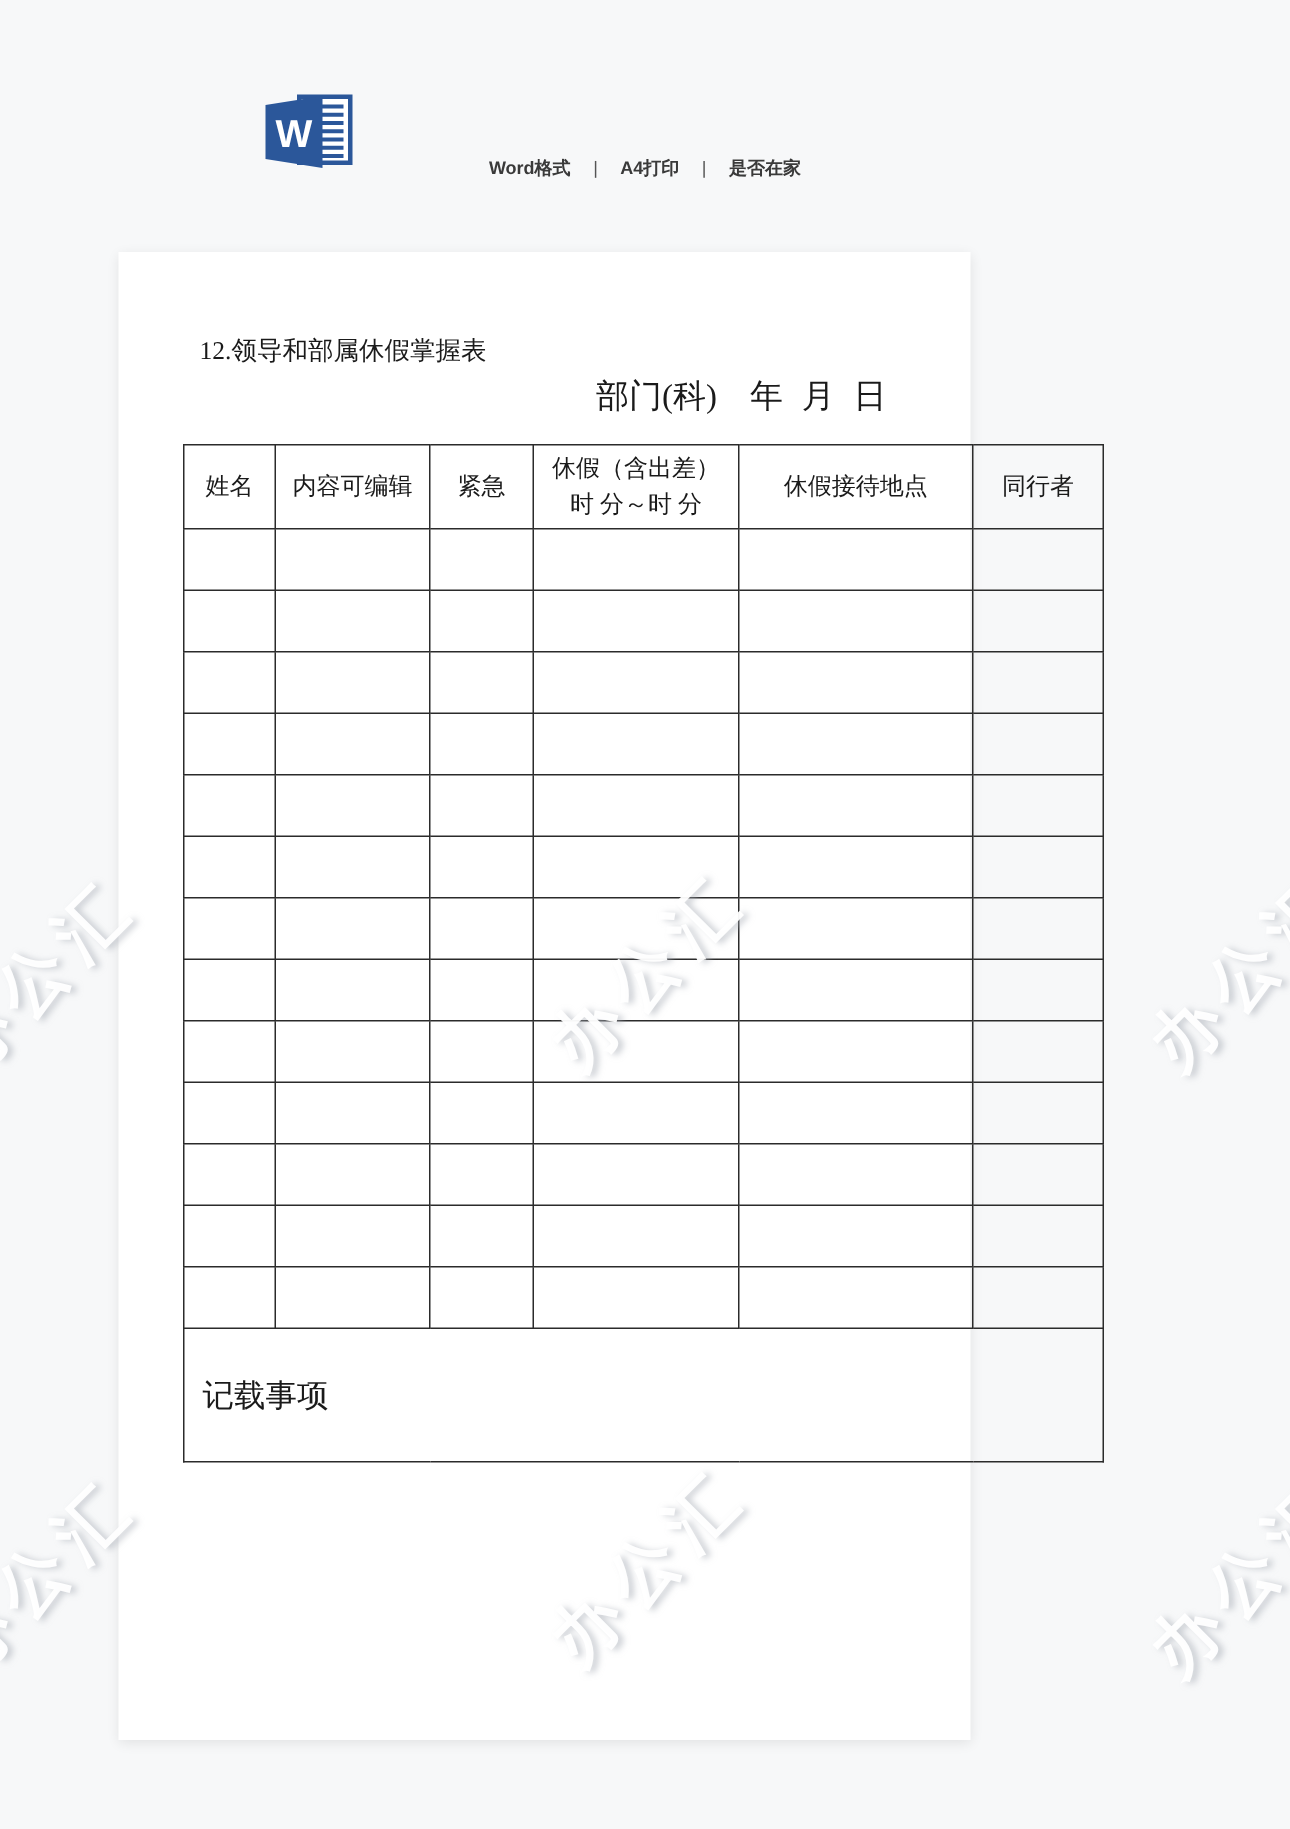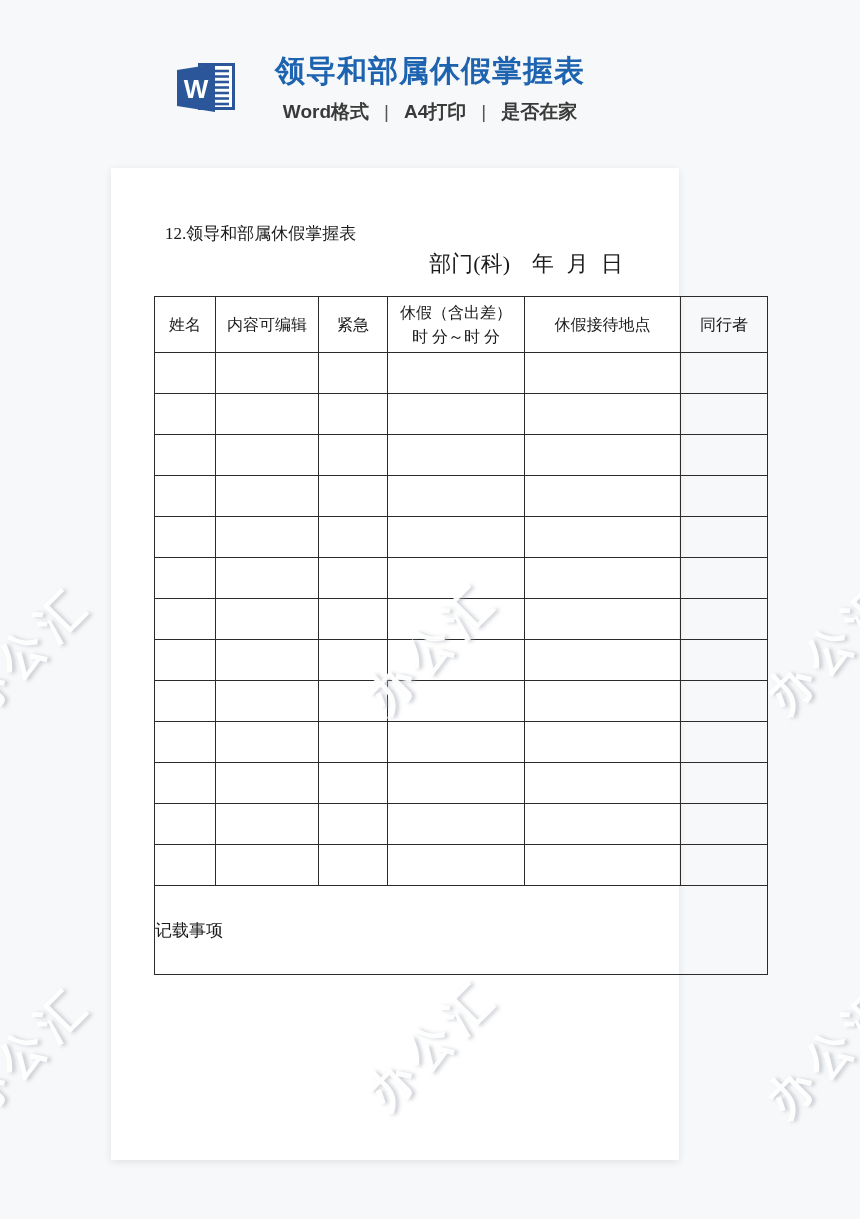--- a/index.html
+++ b/index.html
@@ -43,37 +43,36 @@
   }
   .site-subtitle {
     position: absolute;
     left: 0;
     top: 101px;
     width: 860px;
     display: flex;
     justify-content: center;
     align-items: center;
     gap: 15px;
-    font-size: 19px;
+    font-size: 12px;
     font-weight: bold;
     color: #3a3a3a;
     line-height: 22px;
   }
   .site-subtitle .sep { color: #555; font-weight: normal; }
 
   
   .doc-page {
     position: absolute;
     left: 79px;
     top: 168px;
     width: 568px;
     height: 992px;
     background: #ffffff;
     box-shadow: 0 2px 8px rgba(0,0,0,0.09);
-    margin-left: 32px;
   }
   .doc-serif {
     font-family: "Liberation Serif", "DejaVu Serif", serif;
     color: #1a1a1a;
   }
   .doc-heading {
     position: absolute;
     left: 54px;
     top: 56px;
     font-size: 17px;
@@ -105,23 +104,24 @@
     font-size: 16px;
     text-align: center;
     vertical-align: middle;
     line-height: 24px;
   }
   .doc-table td.empty-cell {
     height: 40px;
   }
   .doc-table td.note-cell {
     height: 88px;
-    font-size: 17px;
+    font-size: 21px;
     text-align: left;
     vertical-align: middle;
+    padding-left: 12px;
   }
 
   
   .wm {
     position: absolute;
     transform: translate(-50%, -50%) rotate(-45deg);
     font-size: 46px;
     font-weight: bold;
     letter-spacing: 8px;
     color: rgba(255,255,255,0.95);
@@ -145,21 +145,20 @@
       <line x1="30" y1="25.5" x2="54" y2="25.5"></line>
       <line x1="30" y1="31" x2="54" y2="31"></line>
       <line x1="30" y1="36.5" x2="54" y2="36.5"></line>
       <line x1="30" y1="42" x2="54" y2="42"></line>
     </g>
 
     <polygon points="2,8 40,2 40,50 2,44" fill="#2b579a"></polygon>
     <text x="21" y="36" text-anchor="middle" fill="#ffffff" font-family="Liberation Sans, DejaVu Sans, sans-serif" font-size="26" font-weight="bold">W</text>
   </svg>
 
-  <div class="site-title">领导和部属休假掌握表</div>
 
   <div class="site-subtitle">
     <span>Word格式</span>
     <span class="sep">|</span>
     <span>A4打印</span>
     <span class="sep">|</span>
     <span>是否在家</span>
   </div>
 </div>
 

